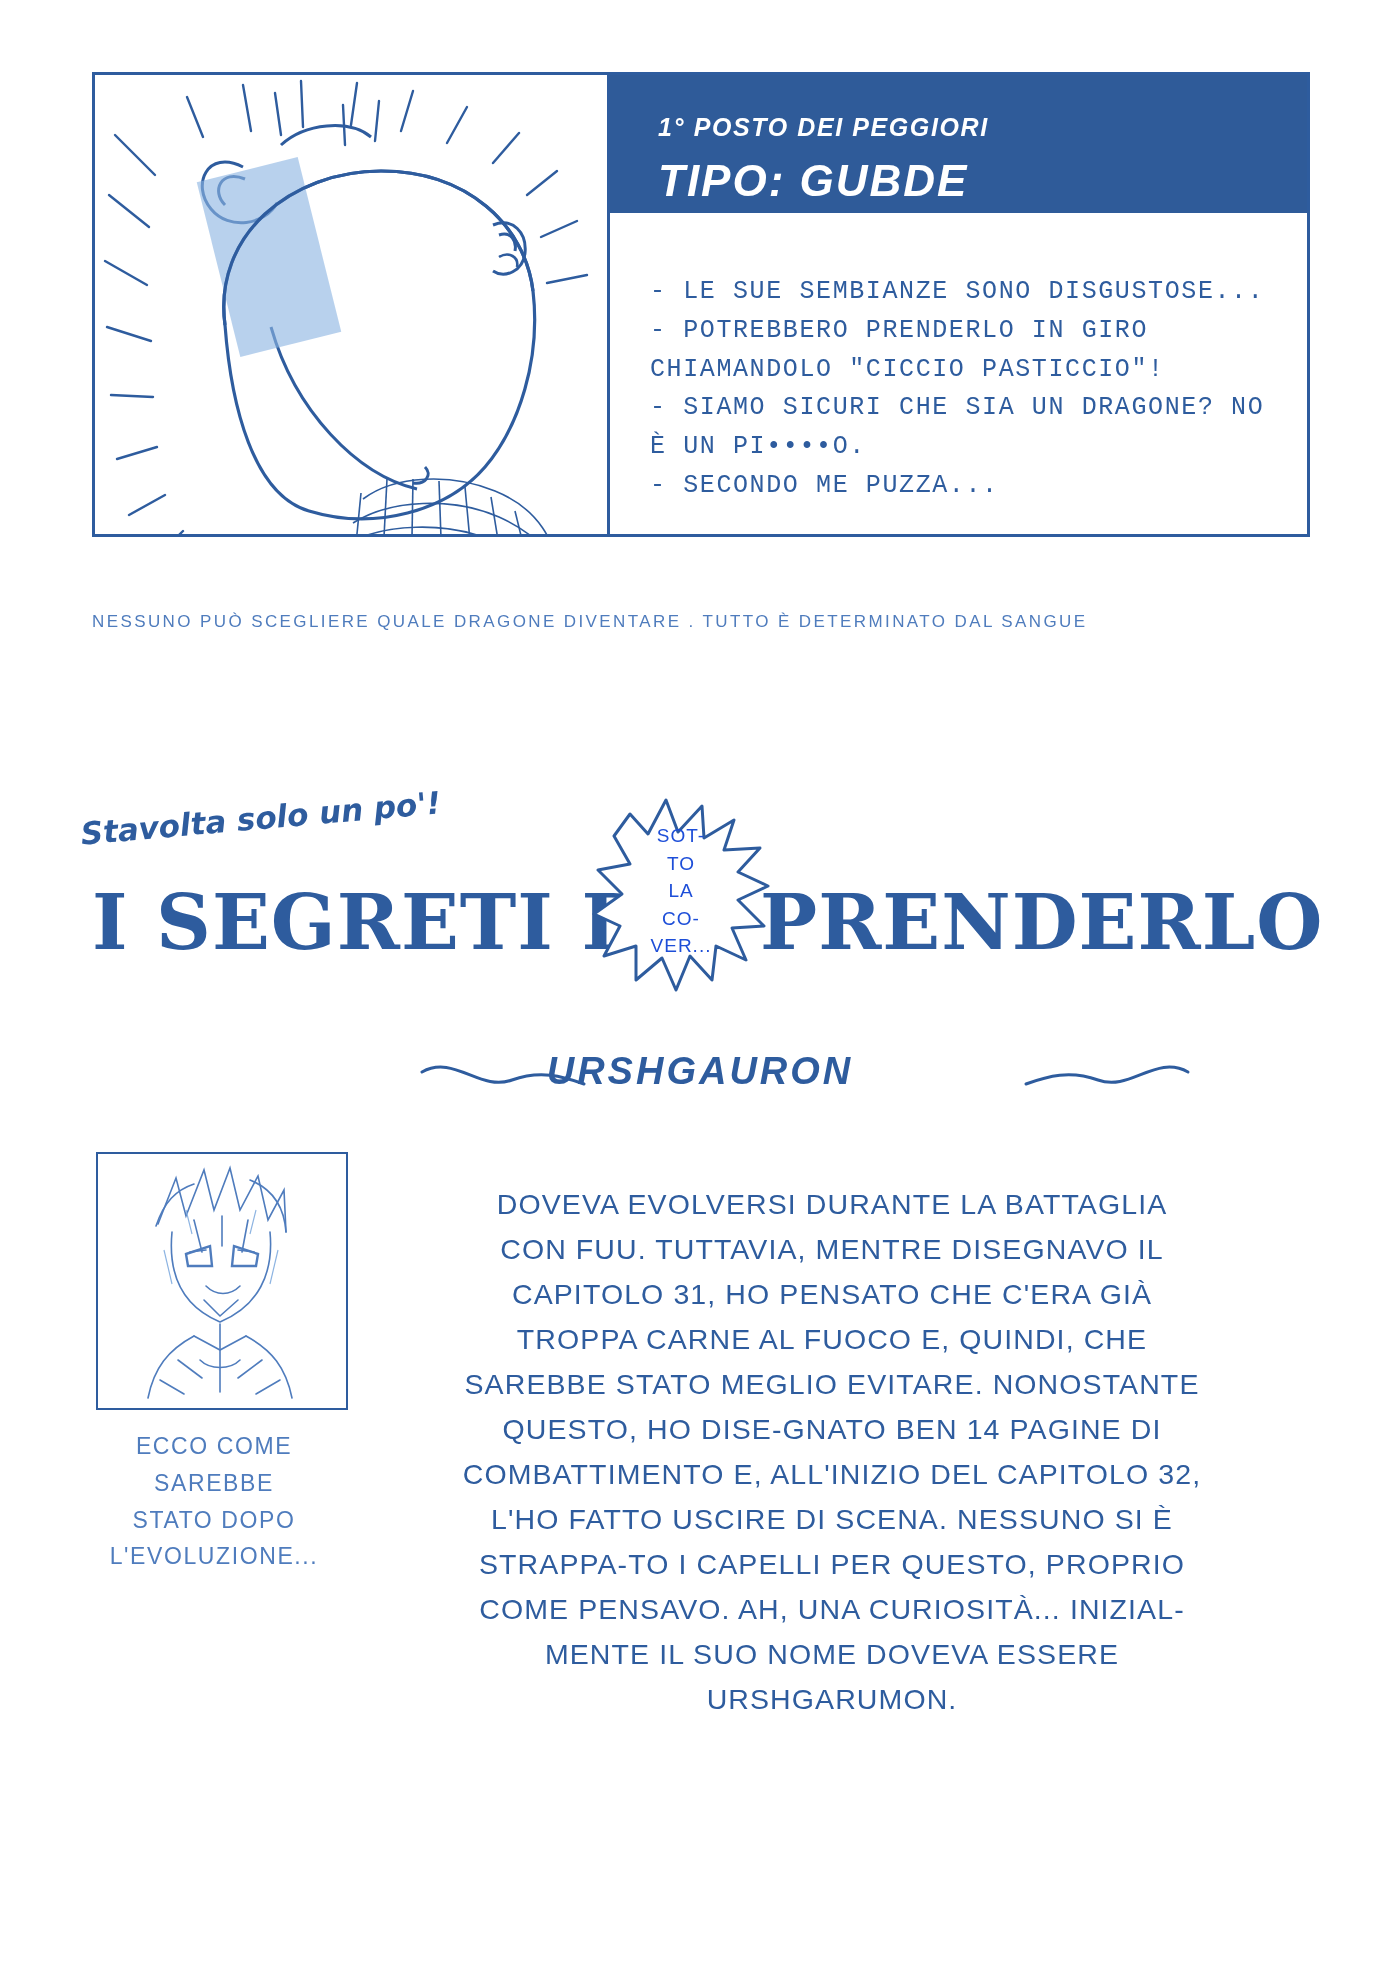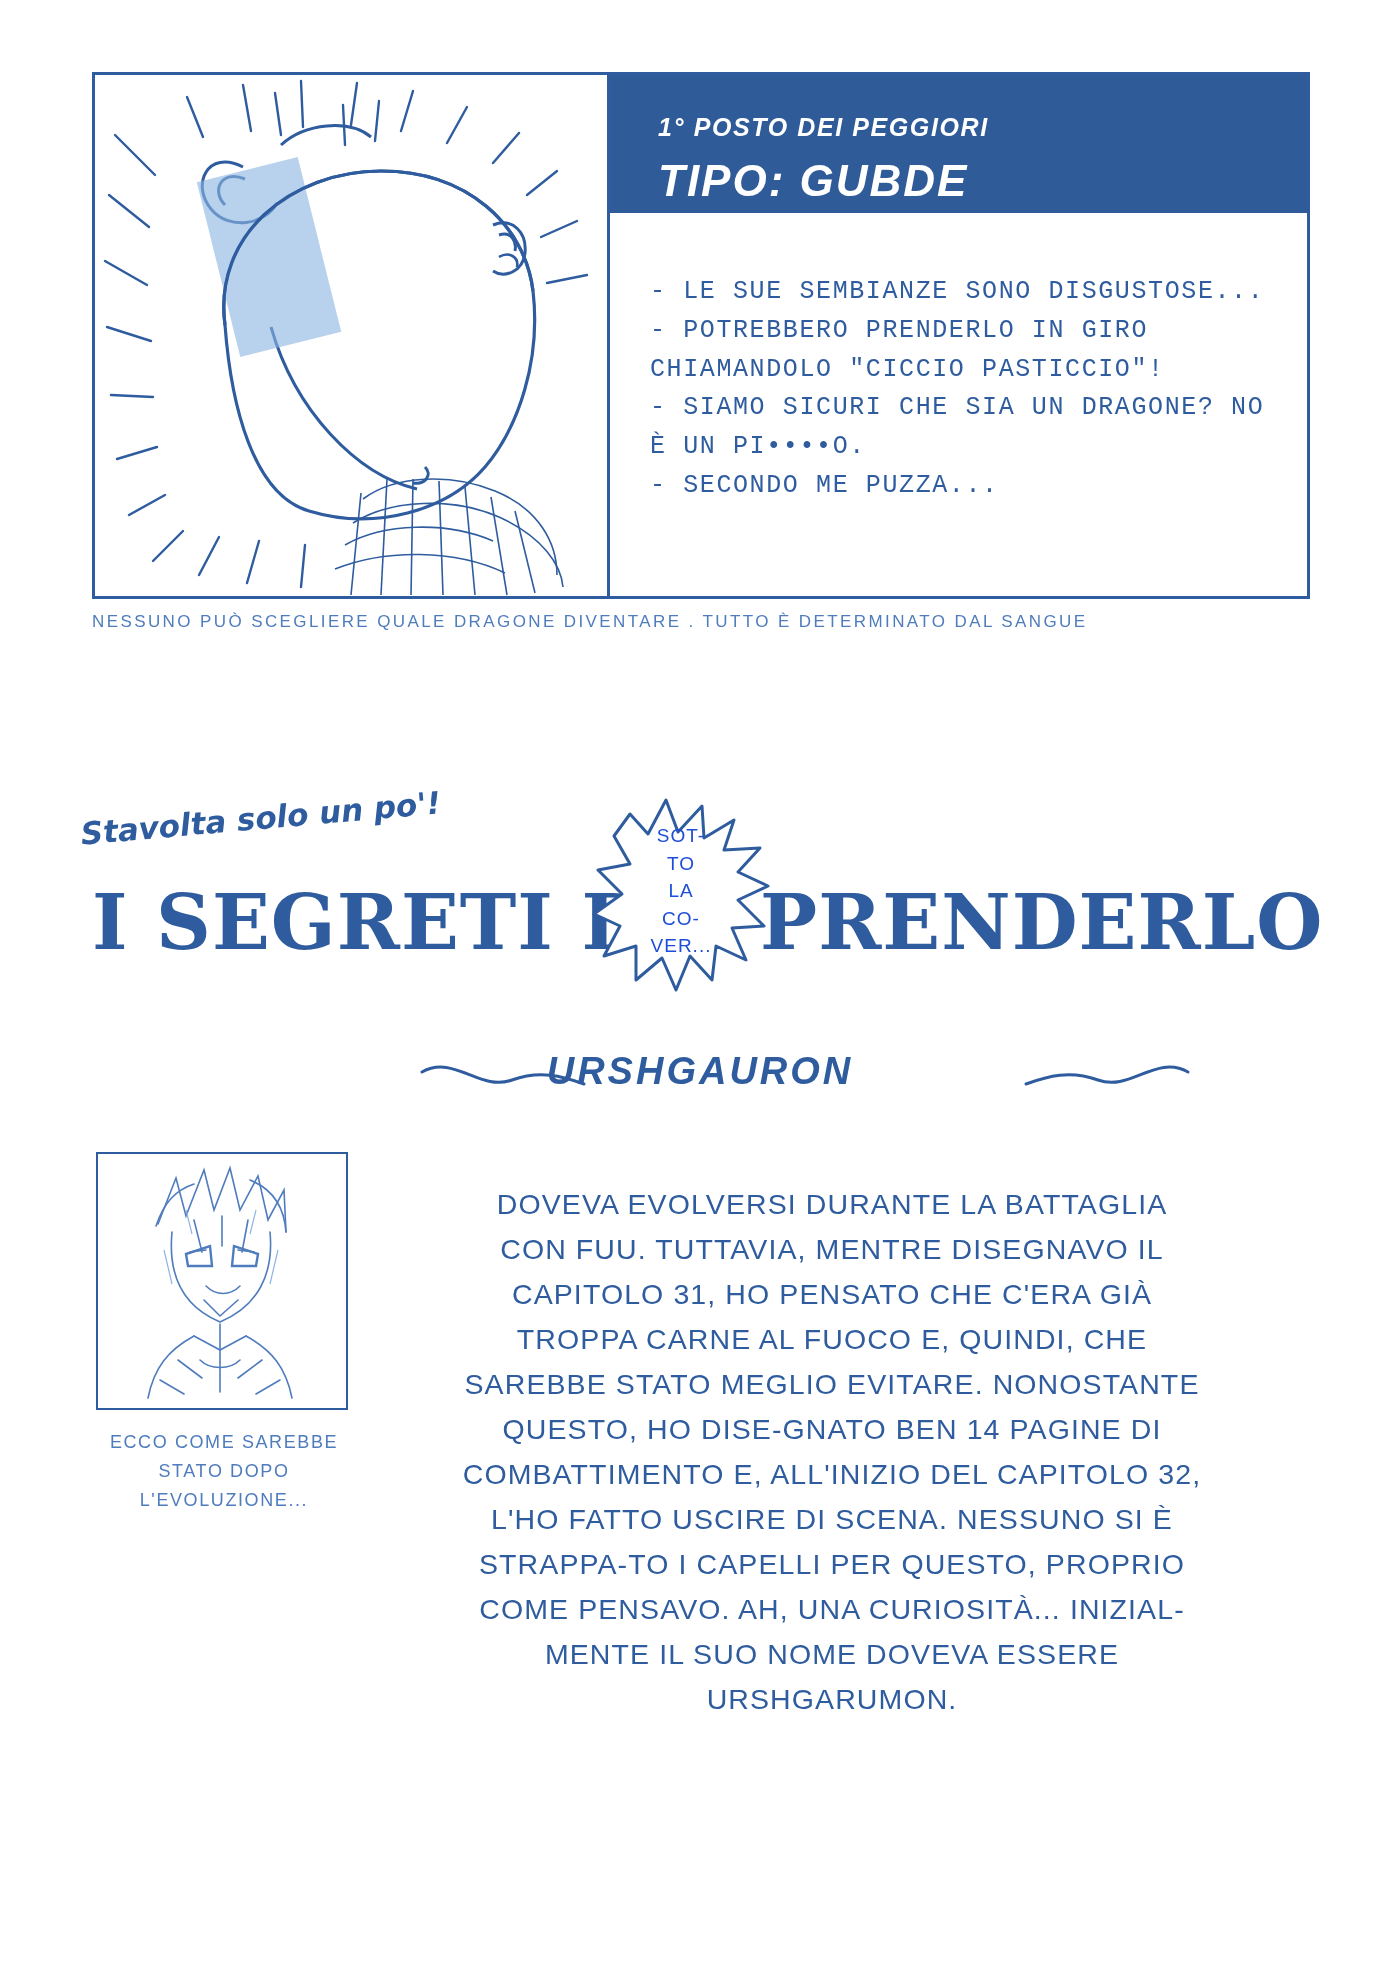--- a/index.html
+++ b/index.html
@@ -20,21 +20,21 @@
     position: absolute;
     inset: 0;
   }
 
   
   .top-panel {
     position: absolute;
     left: 92px;
     top: 72px;
     width: 1218px;
-    height: 527px;
+    height: 465px;
     border: 3px solid #2e5c9e;
     box-sizing: border-box;
     display: flex;
   }
 
   .art-cell {
     width: 512px;
     border-right: 3px solid #2e5c9e;
     position: relative;
     overflow: hidden;
@@ -179,25 +179,25 @@
     top: 1152px;
     width: 252px;
     height: 258px;
     border: 2px solid #2e5c9e;
     box-sizing: border-box;
     overflow: hidden;
     background: #fff;
   }
   .thumb-caption {
     position: absolute;
-    left: 88px;
+    left: 78px;
     top: 1428px;
     width: 272px;
     text-align: center;
-    font-size: 18px;
+    font-size: 23px;
     letter-spacing: 1.6px;
     line-height: 1.6;
     color: #4f7cbd;
   }
 
   .body-text {
     position: absolute;
     left: 462px;
     top: 1182px;
     width: 740px;

